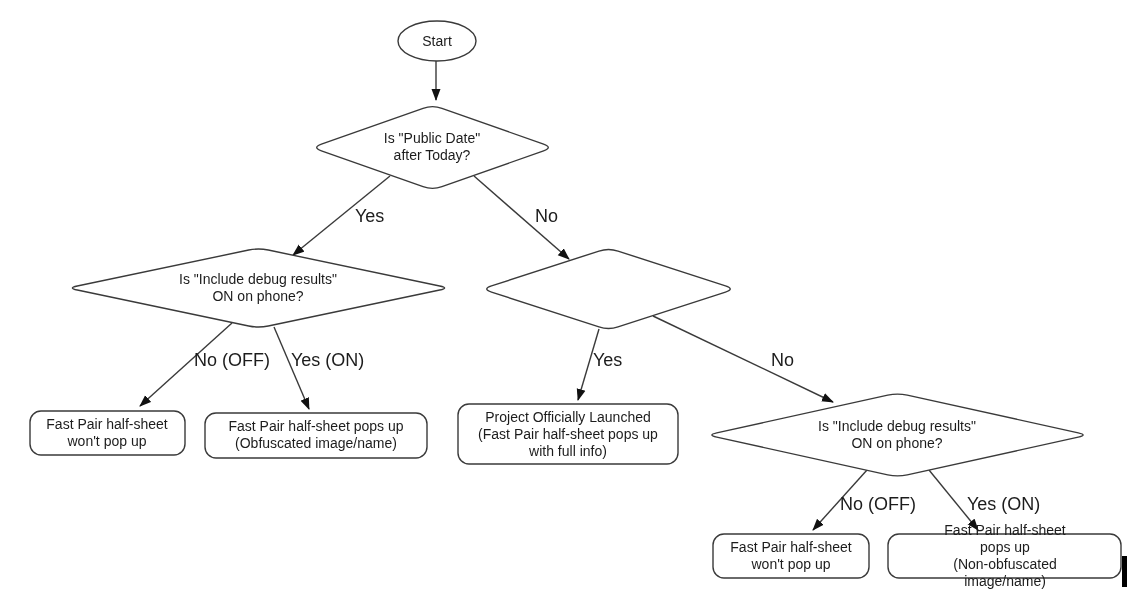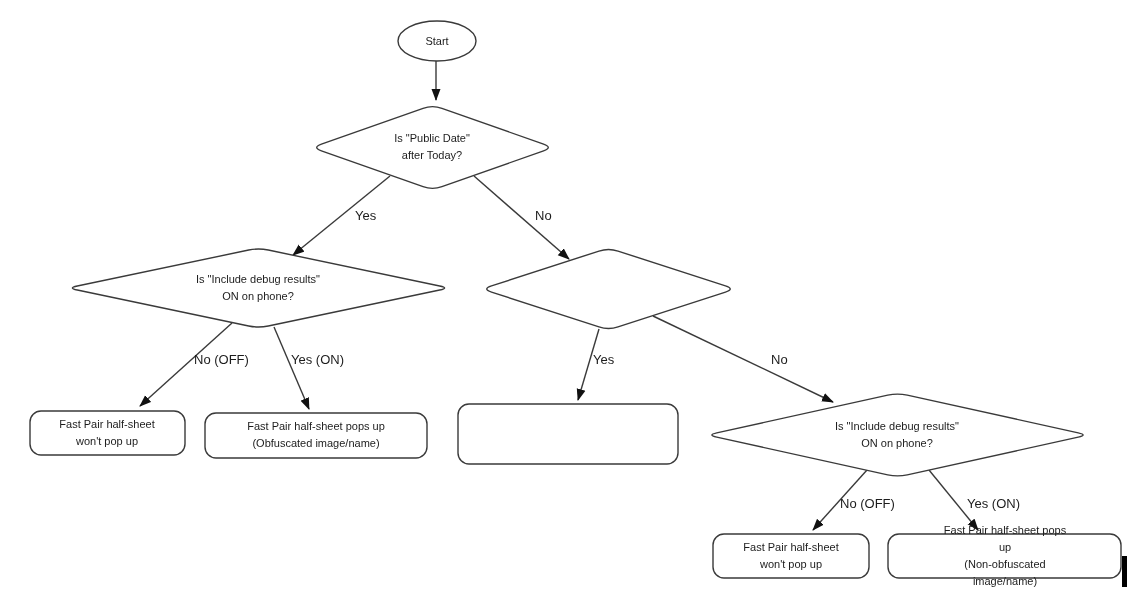--- a/index.html
+++ b/index.html
@@ -32,28 +32,28 @@
   }
   .cursor-bar {
     fill: #000000;
     stroke: none;
   }
   .label {
     position: absolute;
     transform: translate(-50%, -50%);
     white-space: pre-line;
     text-align: center;
-    font-size: 11px;
+    font-size: 14px;
     line-height: 17px;
     color: #1c1c1c;
   }
   .edge-label {
     position: absolute;
     white-space: nowrap;
-    font-size: 13px;
+    font-size: 18px;
     line-height: 16px;
     color: #1c1c1c;
   }
 </style>
 </head>
 <body>
 
 <div class="stage">
 
   <svg class="canvas" width="1133" height="598" viewBox="0 0 1133 598">
@@ -93,20 +93,23 @@
   <div class="label" style="left:432px; top:147px">Is "Public Date"
 after Today?</div>
   <div class="label" style="left:258px; top:288px">Is "Include debug results"
 ON on phone?</div>
   <div class="label" style="left:897px; top:435px">Is "Include debug results"
 ON on phone?</div>
   <div class="label" style="left:107px; top:433px">Fast Pair half-sheet
 won't pop up</div>
   <div class="label" style="left:316px; top:435px">Fast Pair half-sheet pops up
 (Obfuscated image/name)</div>
+  <div class="label" style="left:568px; top:434px">Project Officially Launched
+(Fast Pair half-sheet pops up
+with full info)</div>
   <div class="label" style="left:791px; top:556px">Fast Pair half-sheet
 won't pop up</div>
   <div class="label" style="left:1005px; top:556px">Fast Pair half-sheet pops up
 (Non-obfuscated image/name)</div>
 
   <div class="edge-label" style="left:355px; top:208px">Yes</div>
   <div class="edge-label" style="left:535px; top:208px">No</div>
   <div class="edge-label" style="left:194px; top:352px">No (OFF)</div>
   <div class="edge-label" style="left:291px; top:352px">Yes (ON)</div>
   <div class="edge-label" style="left:593px; top:352px">Yes</div>

